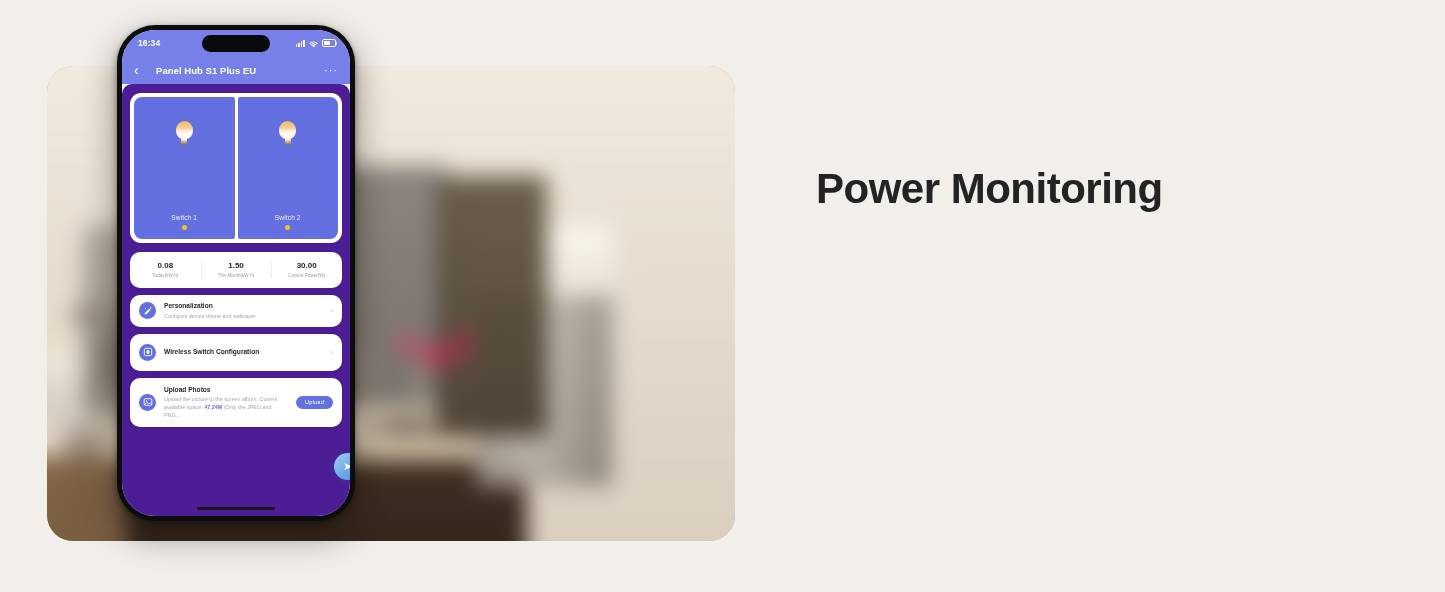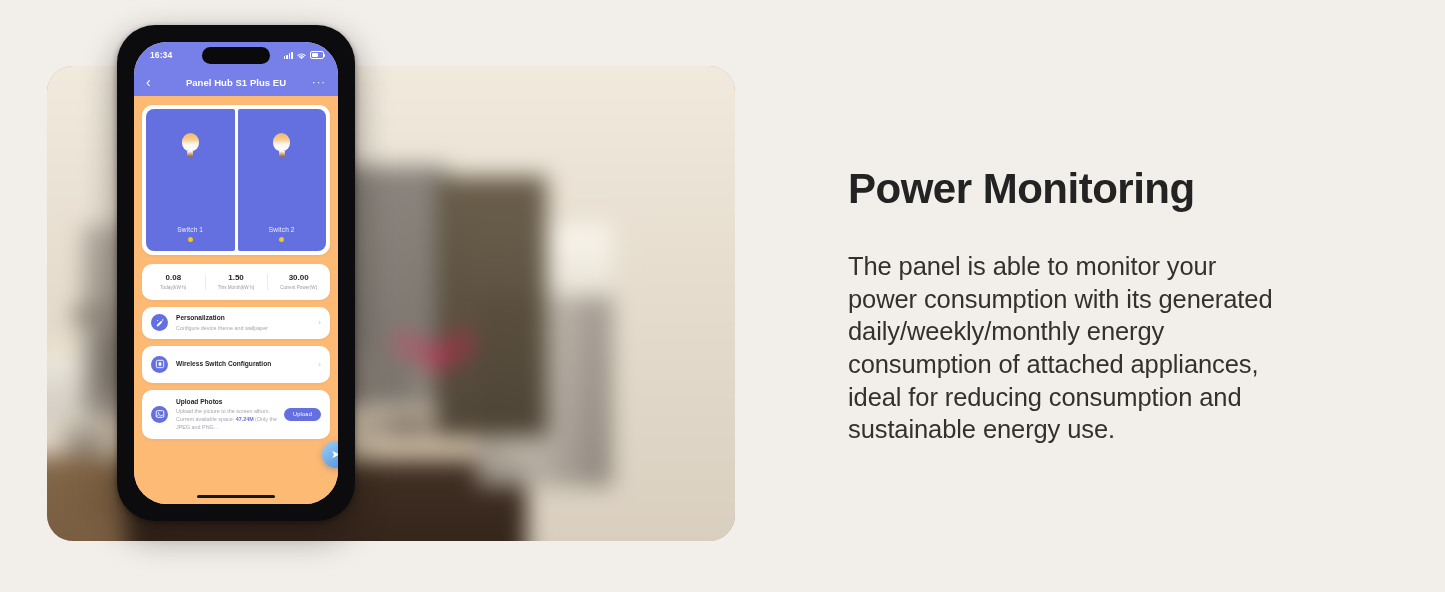--- a/index.html
+++ b/index.html
@@ -90,21 +90,21 @@
   
   .phone {
     position: absolute;
     left: 117px;
     top: 25px;
     width: 238px;
     height: 496px;
     border-radius: 38px;
     background: #0c0c0e;
     box-shadow: 0 14px 34px rgba(20,14,8,.45), 0 2px 6px rgba(0,0,0,.4);
-    padding: 17px;
+    padding: 5px;
     box-sizing: border-box;
   }
   .phone-screen {
     position: relative;
     width: 100%;
     height: 100%;
     border-radius: 33px;
     overflow: hidden;
     background: #f4f5f9;
   }
@@ -164,35 +164,36 @@
     background: #777fe9;
     display: flex;
     align-items: center;
     padding: 0 12px;
     box-sizing: border-box;
     color: #fff;
   }
   .nav-back { font-size: 14px; line-height: 1; width: 22px; }
   .nav-title {
     flex: 1;
-    text-align: center;
+    text-align: left;
     font-size: 9.5px;
     font-weight: bold;
     letter-spacing: .05px;
   }
   .nav-more { width: 22px; text-align: right; font-size: 11px; letter-spacing: 1px; }
 
   
   .app-body {
-    background: #fdba74;
+    background: #4c1d95;
     height: calc(100% - 54px);
     padding: 9px 8px 0;
     box-sizing: border-box;
     overflow: hidden;
     position: relative;
+    border-radius: 10px;
   }
 
   
   .switch-panel {
     background: #ffffff;
     border-radius: 11px;
     padding: 4px;
     display: flex;
     box-shadow: 0 1px 3px rgba(40,40,70,.07);
   }
@@ -326,21 +327,21 @@
     position: absolute;
     left: 50%; transform: translateX(-50%);
     bottom: 6px;
     width: 78px; height: 3.5px; border-radius: 2px;
     background: #16171b;
   }
 
   
   .copy {
     position: absolute;
-    left: 848px;
+    left: 816px;
     top: 168px;
     width: 430px;
   }
   .copy-title {
     font-size: 42px;
     font-weight: bold;
     color: #232323;
     letter-spacing: -.5px;
     margin: 0 0 40px 0;
     line-height: 1;
@@ -478,14 +479,13 @@
 
       <div class="fab">➤</div>
     </div>
 
     <div class="home-indicator"></div>
   </div>
 </div>
 
 <div class="copy">
   <h1 class="copy-title">Power Monitoring</h1>
-  <p class="copy-body">The panel is able to monitor your power consumption with its generated daily/weekly/monthly energy consumption of attached appliances, ideal for reducing consumption and sustainable energy use.</p>
 </div>
 
 </body></html>

